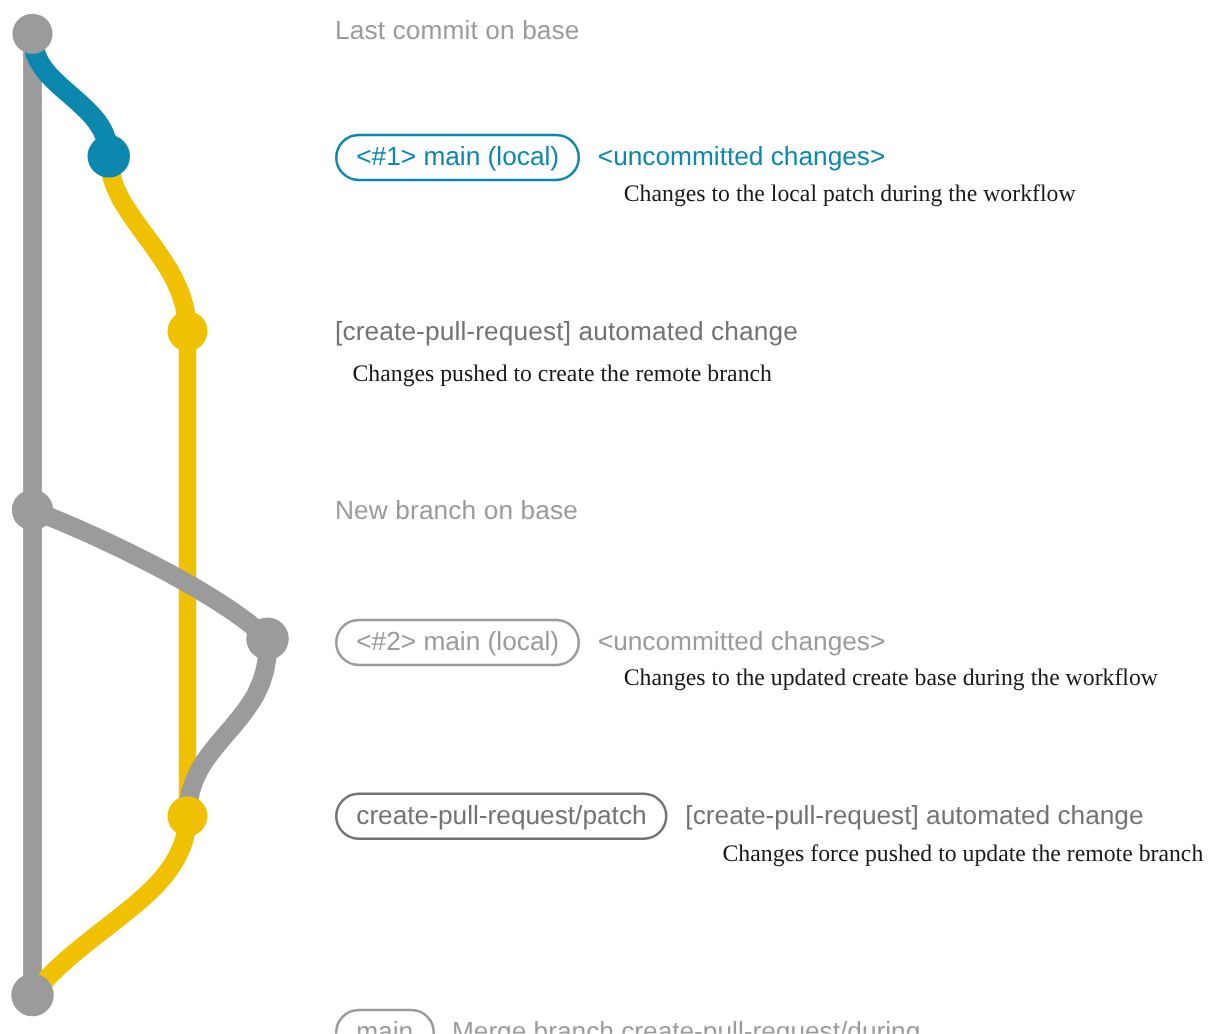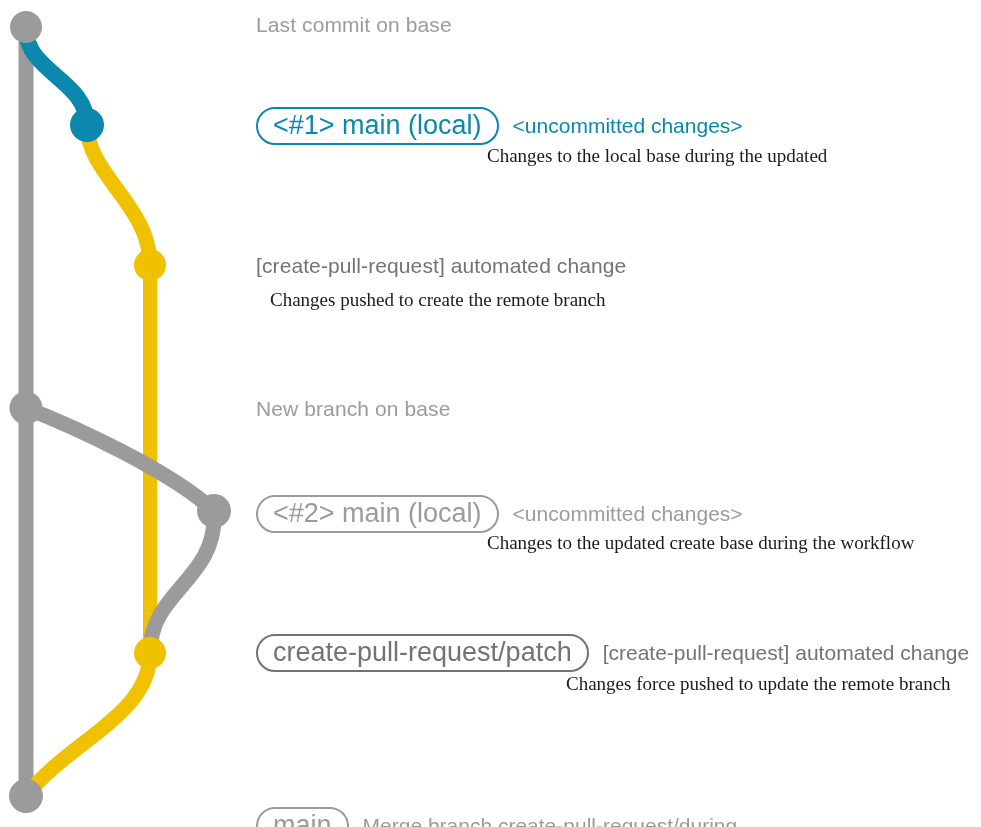--- a/index.html
+++ b/index.html
@@ -19,21 +19,21 @@
   #graph-svg {
     position: absolute;
     left: 0;
     top: 0;
     width: 981px;
     height: 827px;
   }
 
   .labels-layer {
     position: absolute;
-    left: 0;
+    left: 12px;
     top: 0;
     width: 926px;
     height: 827px;
   }
 
   
   .row {
     position: absolute;
     display: flex;
     align-items: center;
@@ -46,21 +46,21 @@
     line-height: 24px;
     letter-spacing: 0.1px;
   }
 
   .badge {
     display: inline-block;
     border: 2px solid currentColor;
     border-radius: 22px;
     padding: 5px 15px 6px 15px;
     font-family: "Liberation Sans", sans-serif;
-    font-size: 27px;
+    font-size: 21px;
     line-height: 23px;
     font-weight: 400;
     background: #ffffff;
     box-sizing: border-box;
   }
 
   .subject {
     font-family: "Liberation Sans", sans-serif;
     font-size: 21px;
     line-height: 24px;
@@ -116,21 +116,21 @@
 <div class="labels-layer">
 
   <div class="row" style="left:256px; top:13px;">
     <span class="plain-title c-gray no-badge subject">Last commit on base</span>
   </div>
 
   <div class="row" style="left:256px; top:107px;">
     <span class="badge c-blue">&lt;#1&gt; main (local)</span>
     <span class="subject c-blue">&lt;uncommitted changes&gt;</span>
   </div>
-  <div class="desc" style="left:487px; top:145px;">Changes to the local base during the updated</div>
+  <div class="desc" style="left:487px; top:145px;">Changes to the local patch during the workflow</div>
 
   <div class="row" style="left:256px; top:254px;">
     <span class="plain-title c-yellow subject no-badge">[create-pull-request] automated change</span>
   </div>
   <div class="desc" style="left:270px; top:289px;">Changes pushed to create the remote branch</div>
 
   <div class="row" style="left:256px; top:397px;">
     <span class="plain-title c-gray subject no-badge">New branch on base</span>
   </div>
 

